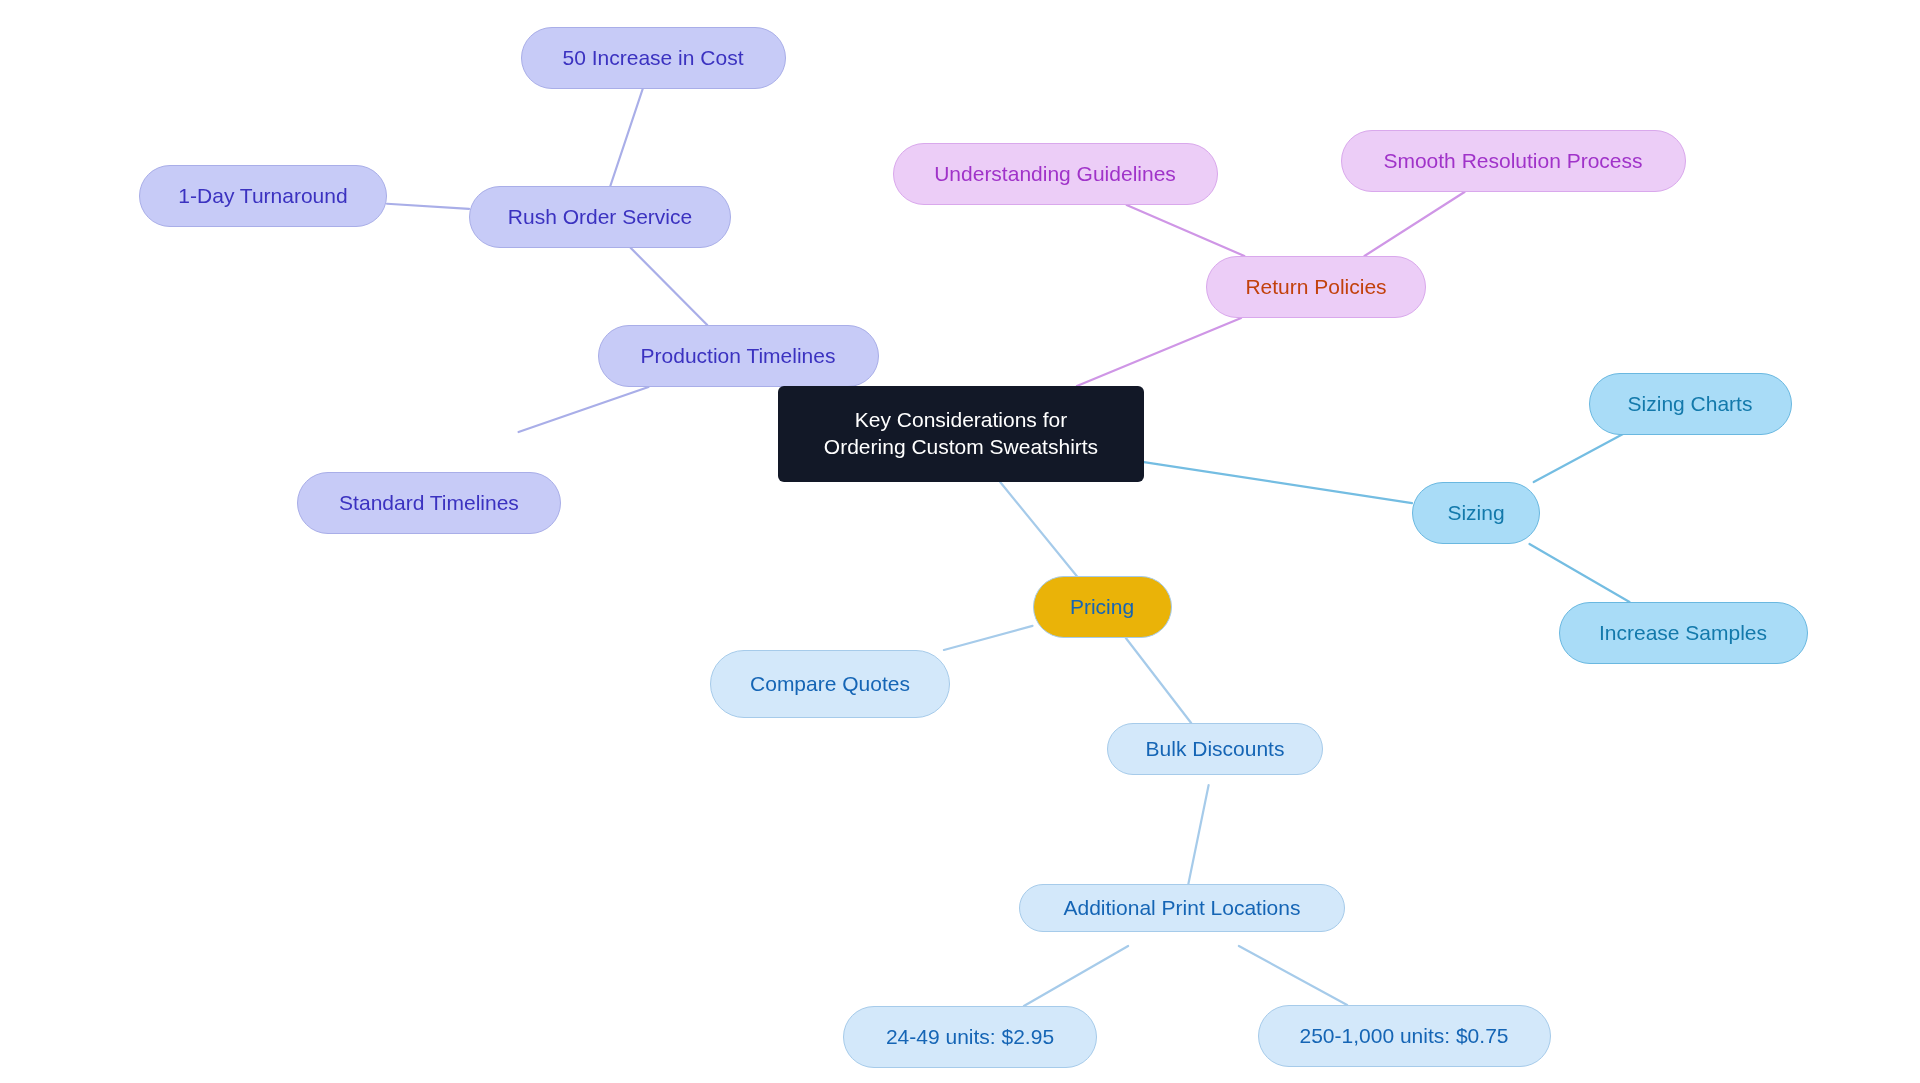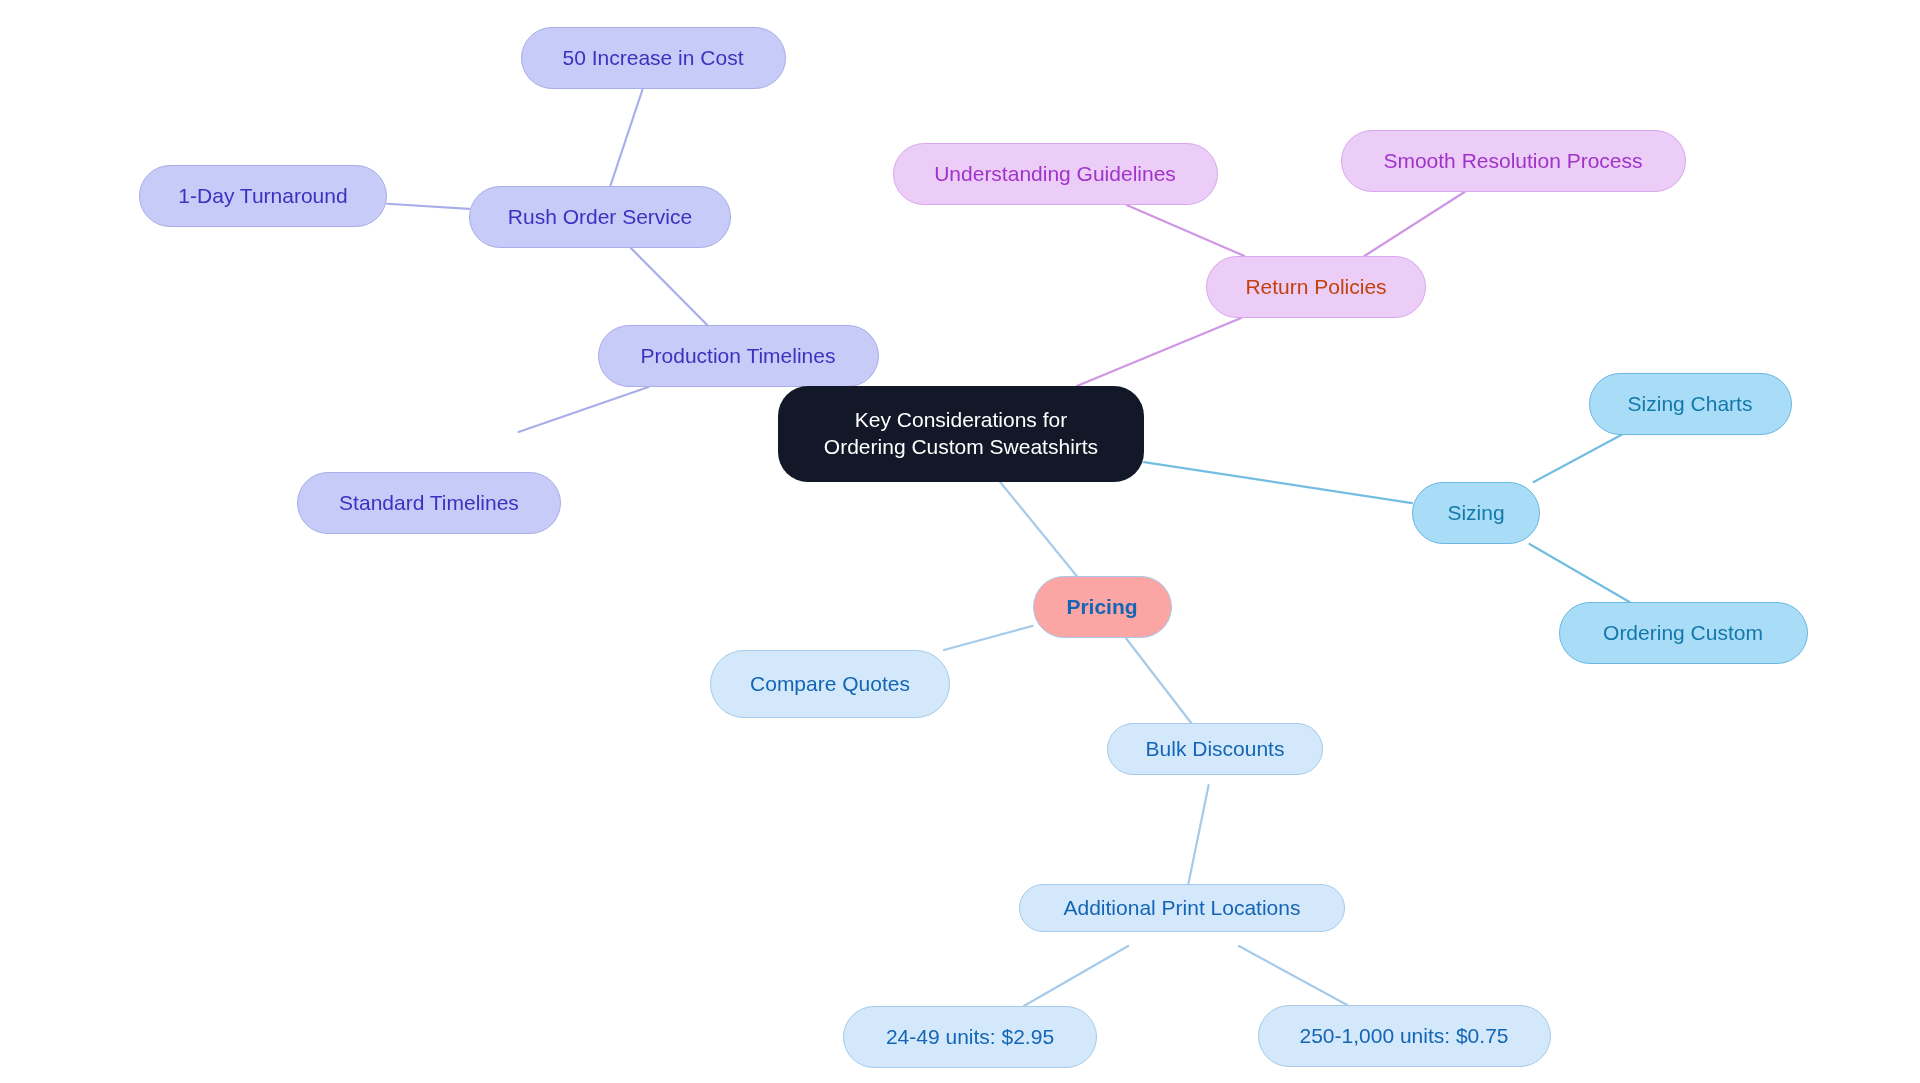--- a/index.html
+++ b/index.html
@@ -32,21 +32,21 @@
     justify-content: center;
     text-align: center;
     border-radius: 999px;
     border-style: solid;
     border-width: 1.5px;
     white-space: pre-line;
     line-height: 1.28;
     z-index: 5;
   }
   .node.root {
-    border-radius: 30px;
+    border-radius: 6px;
     border-width: 0;
     z-index: 8;
   }
 </style>
 </head>
 <body>
 
 <div id="canvas" style="background: rgb(255, 255, 255);">
   <svg id="edge-layer" viewBox="0 0 1920 1083" xmlns="http://www.w3.org/2000/svg">
       <line x1="823.7692307692307" y1="386" x2="826.6282051282051" y2="387" stroke="#a9aee8" stroke-width="2.2" stroke-linecap="round"></line>
@@ -73,21 +73,21 @@
       <div class="node" style="left: 597.5px; top: 325px; width: 281px; height: 62px; background: rgb(199, 203, 247); border-color: rgb(169, 174, 232); color: rgb(59, 50, 192); font-size: 21px;">Production Timelines</div>
       <div class="node" style="left: 469px; top: 186px; width: 262px; height: 62px; background: rgb(199, 203, 247); border-color: rgb(169, 174, 232); color: rgb(59, 50, 192); font-size: 21px;">Rush Order Service</div>
       <div class="node" style="left: 297px; top: 432px; width: 264px; height: 62px; background: rgb(199, 203, 247); border-color: rgb(169, 174, 232); color: rgb(59, 50, 192); font-size: 21px; margin-top: 40px;">Standard Timelines</div>
       <div class="node" style="left: 520.5px; top: 27px; width: 265px; height: 62px; background: rgb(199, 203, 247); border-color: rgb(169, 174, 232); color: rgb(59, 50, 192); font-size: 21px; text-align: center;">50 Increase in Cost</div>
       <div class="node" style="left: 139px; top: 165px; width: 248px; height: 62px; background: rgb(199, 203, 247); border-color: rgb(169, 174, 232); color: rgb(59, 50, 192); font-size: 21px;">1-Day Turnaround</div>
       <div class="node" style="left: 1206px; top: 256px; width: 220px; height: 62px; background: rgb(236, 205, 247); border-color: rgb(217, 168, 236); color: #c2410c; font-size: 21px;">Return Policies</div>
       <div class="node" style="left: 892.5px; top: 143px; width: 325px; height: 62px; background: rgb(236, 205, 247); border-color: rgb(217, 168, 236); color: rgb(160, 51, 201); font-size: 21px;">Understanding Guidelines</div>
       <div class="node" style="left: 1340.5px; top: 130px; width: 345px; height: 62px; background: rgb(236, 205, 247); border-color: rgb(217, 168, 236); color: rgb(160, 51, 201); font-size: 21px;">Smooth Resolution Process</div>
       <div class="node" style="left: 1412px; top: 482px; width: 128px; height: 62px; background: rgb(169, 220, 247); border-color: rgb(106, 184, 224); color: rgb(19, 121, 171); font-size: 21px;">Sizing</div>
       <div class="node" style="left: 1588.5px; top: 373px; width: 203px; height: 62px; background: rgb(169, 220, 247); border-color: rgb(106, 184, 224); color: rgb(19, 121, 171); font-size: 21px;">Sizing Charts</div>
-      <div class="node" style="left: 1558.5px; top: 602px; width: 249px; height: 62px; background: rgb(169, 220, 247); border-color: rgb(106, 184, 224); color: rgb(19, 121, 171); font-size: 21px;">Ordering Custom</div>
-      <div class="node" style="left: 1032.5px; top: 576px; width: 139px; height: 62px; background: #fca5a5; border-color: rgb(166, 203, 234); color: rgb(21, 101, 181); font-size: 21px; font-weight: bold;">Pricing</div>
+      <div class="node" style="left: 1558.5px; top: 602px; width: 249px; height: 62px; background: rgb(169, 220, 247); border-color: rgb(106, 184, 224); color: rgb(19, 121, 171); font-size: 21px;">Increase Samples</div>
+      <div class="node" style="left: 1032.5px; top: 576px; width: 139px; height: 62px; background: #eab308; border-color: rgb(166, 203, 234); color: rgb(21, 101, 181); font-size: 21px;">Pricing</div>
       <div class="node" style="left: 710px; top: 650px; width: 240px; height: 68px; background: rgb(211, 232, 250); border-color: rgb(166, 203, 234); color: rgb(21, 101, 181); font-size: 21px;">Compare Quotes</div>
       <div class="node" style="left: 1107px; top: 723px; width: 216px; height: 52px; background: rgb(211, 232, 250); border-color: rgb(166, 203, 234); color: rgb(21, 101, 181); font-size: 21px;">Bulk Discounts</div>
       <div class="node" style="left: 1019px; top: 884px; width: 326px; height: 48px; background: rgb(211, 232, 250); border-color: rgb(166, 203, 234); color: rgb(21, 101, 181); font-size: 21px;">Additional Print Locations</div>
       <div class="node" style="left: 843px; top: 1006px; width: 254px; height: 62px; background: rgb(211, 232, 250); border-color: rgb(166, 203, 234); color: rgb(21, 101, 181); font-size: 21px;">24-49 units: $2.95</div>
       <div class="node" style="left: 1257.5px; top: 1005px; width: 293px; height: 62px; background: rgb(211, 232, 250); border-color: rgb(166, 203, 234); color: rgb(21, 101, 181); font-size: 21px;">250-1,000 units: $0.75</div>
     </div>
 </div>
 
 </body></html>

